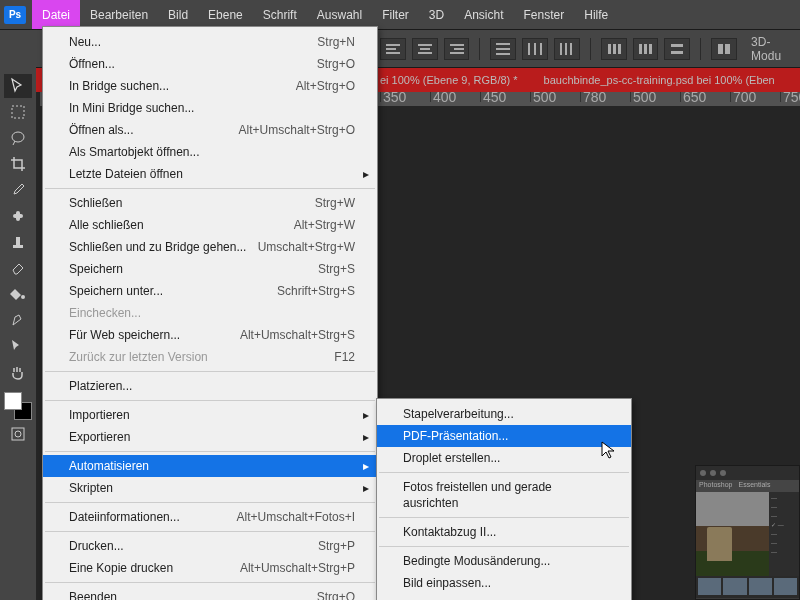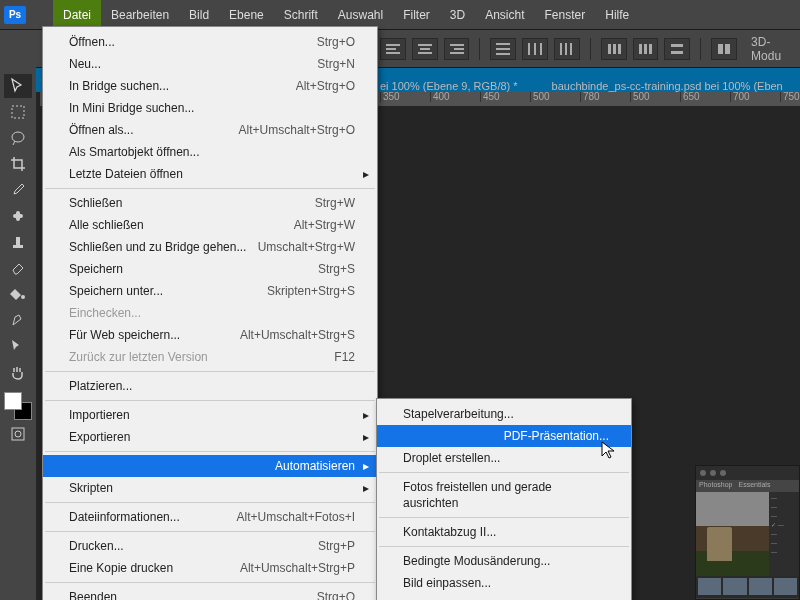--- a/index.html
+++ b/index.html
@@ -1,40 +1,40 @@
 <!DOCTYPE html>
 <html><head>
 <meta charset="utf-8">
 <style>
 * { margin: 0; padding: 0; box-sizing: border-box; font-family: "Segoe UI", Tahoma, sans-serif; }
 body { background: #252525; width: 800px; height: 600px; overflow: hidden; position: relative; }
 .menubar { height: 30px; background: #454545; display: flex; align-items: center; padding-left: 4px; border-bottom: 1px solid #1a1a1a; }
 .ps-icon { width: 22px; height: 18px; background: #1473e6; color: #fff; font-size: 10px; font-weight: bold; display: flex; align-items: center; justify-content: center; margin-right: 6px; border-radius: 2px; }
 .menu-item { color: #ddd; font-size: 12px; padding: 0 10px; height: 100%; display: flex; align-items: center; cursor: pointer; }
-.menu-item.active { background: #4d7c0f; color: #fff; margin-left: 21px; }
+.menu-item.active { background: #d946ef; color: #fff; }
 .options-bar { height: 38px; background: #454545; border-bottom: 1px solid #1a1a1a; display: flex; align-items: center; padding-left: 380px; gap: 6px; }
 .opt-btn { width: 26px; height: 22px; border: 1px solid #2a2a2a; background: #3a3a3a; display: flex; align-items: center; justify-content: center; }
 .opt-btn svg { width: 16px; height: 14px; }
 .opt-lbl { color: #bbb; font-size: 12px; margin-left: 8px; }
-.tab-bar { height: 24px; background: #0369a1; display: flex; align-items: flex-end; padding-left: 380px; gap: 34px; color: #bbb; font-size: 11px; }
+.tab-bar { height: 24px; background: #b91c1c; display: flex; align-items: center; padding-left: 380px; gap: 26px; color: #bbb; font-size: 11px; }
 .ruler { height: 18px; background: #525252; position: relative; margin-left: 40px; overflow: hidden; }
 .ruler-inner { position: absolute; left: 340px; top: 0; display: flex; }
-.tick { width: 50px; border-left: 1px solid #333; color: #aaa; font-size: 10px; padding-left: 2px; line-height: 10px; }
+.tick { width: 50px; border-left: 1px solid #333; color: #aaa; font-size: 14px; padding-left: 2px; line-height: 10px; }
 .toolbar { position: absolute; left: 0; top: 64px; width: 36px; background: #454545; height: 536px; padding-top: 8px; }
 .tool { width: 28px; height: 24px; margin: 2px auto; display: flex; align-items: center; justify-content: center; color: #ccc; cursor: pointer; }
 .tool.active { background: #2a2a2a; }
 .tool svg { width: 18px; height: 18px; }
 .swatch { width: 28px; height: 28px; margin: 8px auto 2px; position: relative; }
 .swatch .fg { position: absolute; width: 18px; height: 18px; background: #fff; border: 1px solid #888; left: 0; top: 0; z-index: 2; }
 .swatch .bg { position: absolute; width: 18px; height: 18px; background: #000; border: 1px solid #888; right: 0; bottom: 0; }
 .canvas { position: absolute; left: 36px; top: 106px; right: 0; bottom: 0; background: #252525; }
 .dropdown { position: absolute; left: 42px; top: 26px; width: 336px; background: #f0f0f0; border: 1px solid #888; box-shadow: 2px 3px 6px rgba(0,0,0,.4); padding: 4px 0; }
 .dd-row { display: flex; align-items: center; justify-content: space-between; padding: 3px 22px 3px 26px; font-size: 12px; color: #222; cursor: pointer; line-height: 16px; position: relative; }
 .dd-row.disabled { color: #999; }
-.dd-row.highlight { background: #1473e6; color: #fff; justify-content: flex-end; }
+.dd-row.highlight { background: #1473e6; color: #fff; }
 .dd-row .sc { color: #555; font-size: 12px; }
 .dd-row .sub-arrow { position: absolute; right: 8px; }
 .dd-sep { height: 1px; background: #ccc; margin: 3px 2px; }
 .submenu { position: absolute; left: 376px; top: 398px; width: 256px; background: #f0f0f0; border: 1px solid #888; box-shadow: 2px 3px 6px rgba(0,0,0,.4); padding: 4px 0; }
 .cursor { position: absolute; left: 600px; top: 440px; z-index: 100; }
 .cursor svg { width: 16px; height: 20px; }
 .thumb-panel { position: absolute; right: 0; bottom: 0; width: 105px; height: 135px; background: #3a3a3a; border: 1px solid #1a1a1a; overflow: hidden; }
 .thumb-panel .hdr { height: 14px; background: #2d2d2d; display: flex; align-items: center; padding: 0 4px; gap: 4px; }
 .thumb-panel .hdr span { width: 6px; height: 6px; border-radius: 50%; background: #666; }
 .thumb-panel .tabs { height: 12px; background: #454545; display: flex; font-size: 7px; color: #aaa; }
@@ -235,28 +235,28 @@
       <div class="tick">650</div>
       <div class="tick">700</div>
       <div class="tick">750</div>
     </div>
 </div>
 
 <div class="canvas"></div>
 
 <div class="dropdown" id="file-menu">
     <div class="dd-row">
+      <span>Neu...</span>
+      <span class="sc">Strg+N</span>
+    </div>
+    <div class="dd-row">
       <span>Öffnen...</span>
       <span class="sc">Strg+O</span>
     </div>
     <div class="dd-row">
-      <span>Neu...</span>
-      <span class="sc">Strg+N</span>
-    </div>
-    <div class="dd-row">
       <span>In Bridge suchen...</span>
       <span class="sc">Alt+Strg+O</span>
     </div>
     <div class="dd-row">
       <span>In Mini Bridge suchen...</span>
     </div>
     <div class="dd-row">
       <span>Öffnen als...</span>
       <span class="sc">Alt+Umschalt+Strg+O</span>
     </div>
@@ -279,21 +279,21 @@
     <div class="dd-row">
       <span>Schließen und zu Bridge gehen...</span>
       <span class="sc">Umschalt+Strg+W</span>
     </div>
     <div class="dd-row">
       <span>Speichern</span>
       <span class="sc">Strg+S</span>
     </div>
     <div class="dd-row">
       <span>Speichern unter...</span>
-      <span class="sc">Skripten+Strg+S</span>
+      <span class="sc">Schrift+Strg+S</span>
     </div>
     <div class="dd-row disabled">
       <span>Einchecken...</span>
     </div>
     <div class="dd-row">
       <span>Für Web speichern...</span>
       <span class="sc">Alt+Umschalt+Strg+S</span>
     </div>
     <div class="dd-row disabled">
       <span>Zurück zur letzten Version</span>

